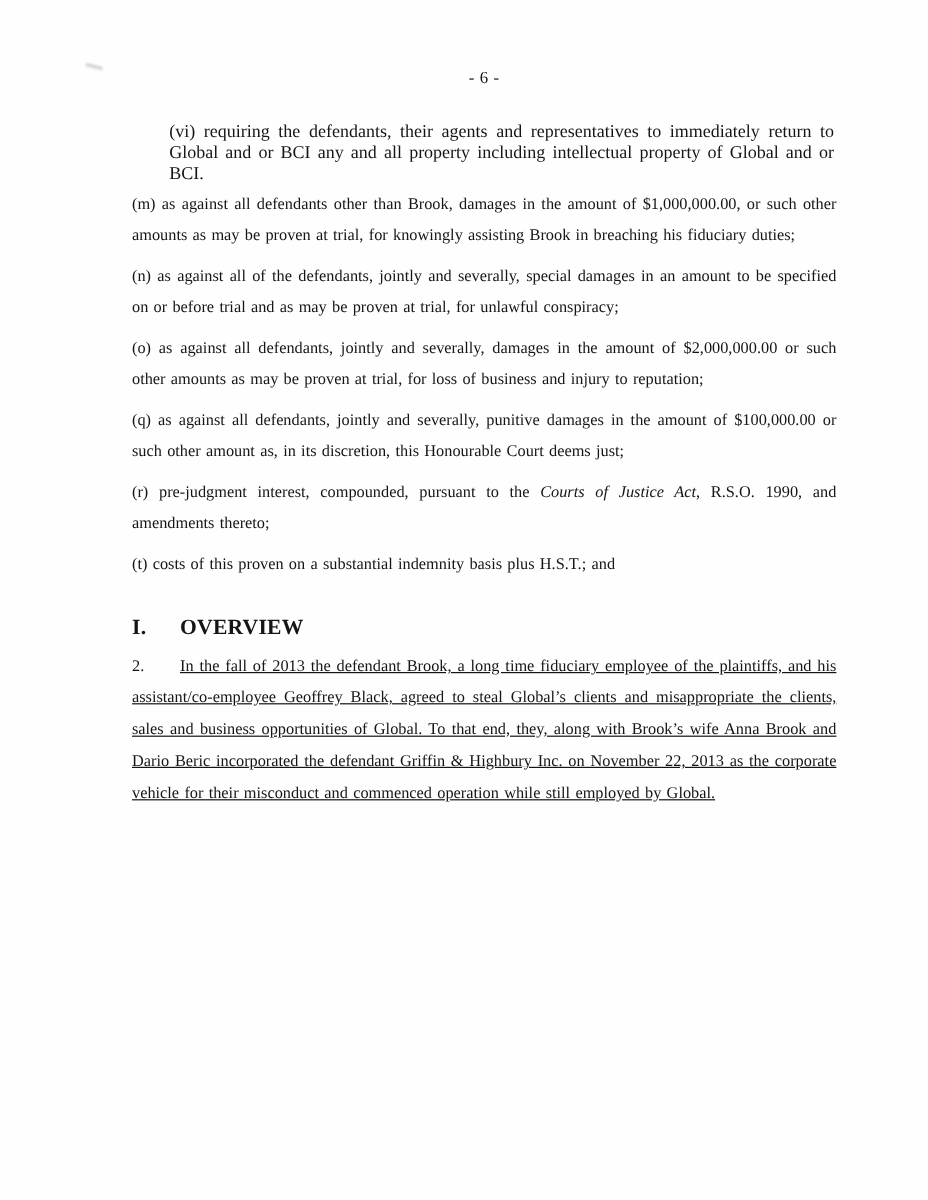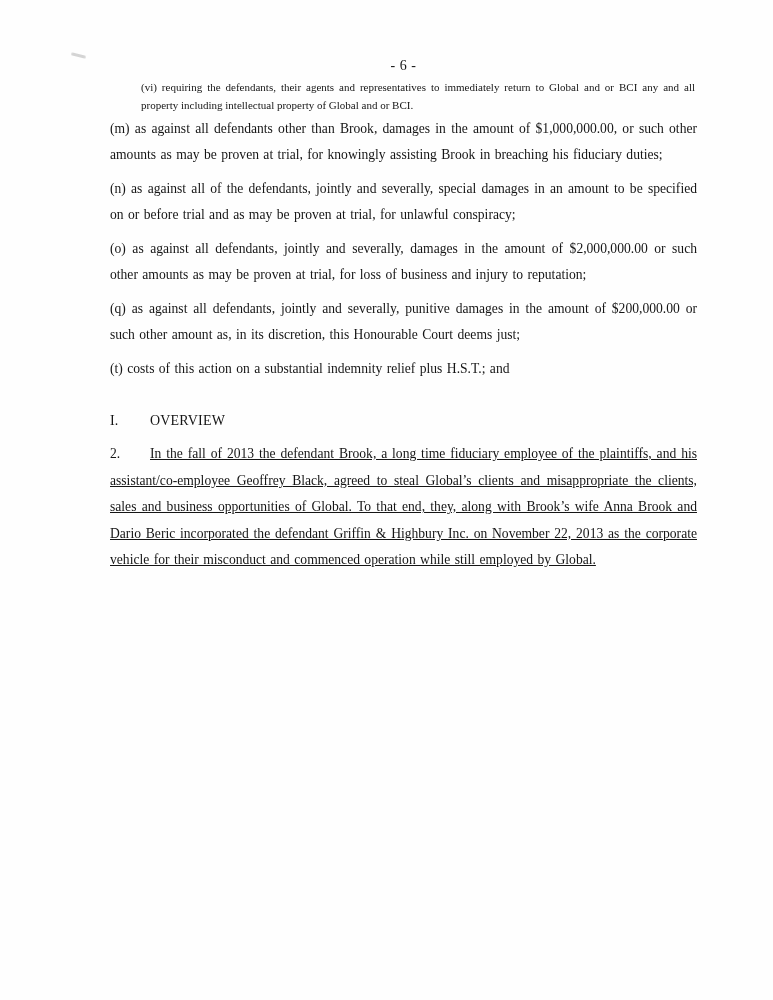--- a/index.html
+++ b/index.html
@@ -32,44 +32,44 @@
     transform: rotate(14deg);
     filter: blur(0.7px);
   }
   .page-number {
     text-align: center;
     font-size: 14px;
     letter-spacing: 0.5px;
     line-height: 17px;
   }
   .clause-indent {
-    margin: 5px 2px 0 31px;
-    font-size: 11px;
+    margin: 28px 2px 0 31px;
+    font-size: 15px;
     line-height: 17.6px;
     text-align: justify;
     text-align-last: left;
   }
   .body-para {
     margin: 8px 0 0 0;
     font-size: 13.6px;
     line-height: 26px;
     text-align: justify;
     text-align-last: left;
     word-spacing: 1px;
   }
   .body-para.first {
     margin-top: 2px;
   }
   .statute {
     font-style: italic;
   }
   .section-heading {
     margin-top: 30px;
-    font-size: 14px;
-    font-weight: normal;
+    font-size: 18px;
+    font-weight: bold;
     line-height: 18px;
     letter-spacing: 0.2px;
   }
   .sec-num {
     display: inline-block;
     width: 40px;
   }
   .numbered-para {
     margin-top: 11px;
     font-size: 13.6px;
@@ -95,24 +95,25 @@
 
   <div class="clause-indent">(vi) requiring the defendants, their agents and representatives to immediately return to Global and or BCI any and all property including intellectual property of Global and or BCI.</div>
 
   <p class="body-para first">(m) as against all defendants other than Brook, damages in the amount of $1,000,000.00, or such other amounts as may be proven at trial, for knowingly assisting Brook in breaching his fiduciary duties;</p>
 
   <p class="body-para">(n) as against all of the defendants, jointly and severally, special damages in an amount to be specified on or before trial and as may be proven at trial, for unlawful conspiracy;</p>
 
   <p class="body-para">(o) as against all defendants, jointly and severally, damages in the amount of $2,000,000.00 or such other amounts as may be proven at trial, for loss of business and injury to reputation;</p>
 
 
-  <p class="body-para">(q) as against all defendants, jointly and severally, punitive damages in the amount of $200,000.00 or such other amount as, in its discretion, this Honourable Court deems just;</p>
+  <p class="body-para">(q) as against all defendants, jointly and severally, punitive damages in the amount of $100,000.00 or such other amount as, in its discretion, this Honourable Court deems just;</p>
+
+  <p class="body-para"><span>(r) pre-judgment interest, compounded, pursuant to the </span><span class="statute">Courts of Justice Act</span><span>, R.S.O. 1990, and amendments thereto;</span></p>
 
 
-
-  <p class="body-para">(t) costs of this action on a substantial indemnity relief plus H.S.T.; and</p>
+  <p class="body-para">(t) costs of this proven on a substantial indemnity basis plus H.S.T.; and</p>
 
 
   <div class="section-heading"><span class="sec-num">I.</span><span>OVERVIEW</span></div>
 
   <p class="numbered-para"><span class="para-num">2.</span><span>In the fall of 2013 the defendant Brook, a long time fiduciary employee of the plaintiffs, and his assistant/co-employee Geoffrey Black, agreed to steal Global’s clients and misappropriate the clients, sales and business opportunities of Global. To that end, they, along with Brook’s wife Anna Brook and Dario Beric incorporated the defendant Griffin &amp; Highbury Inc. on November 22, 2013 as the corporate vehicle for their misconduct and commenced operation while still employed by Global.</span></p>
 
 </div>
 
 </body></html>

